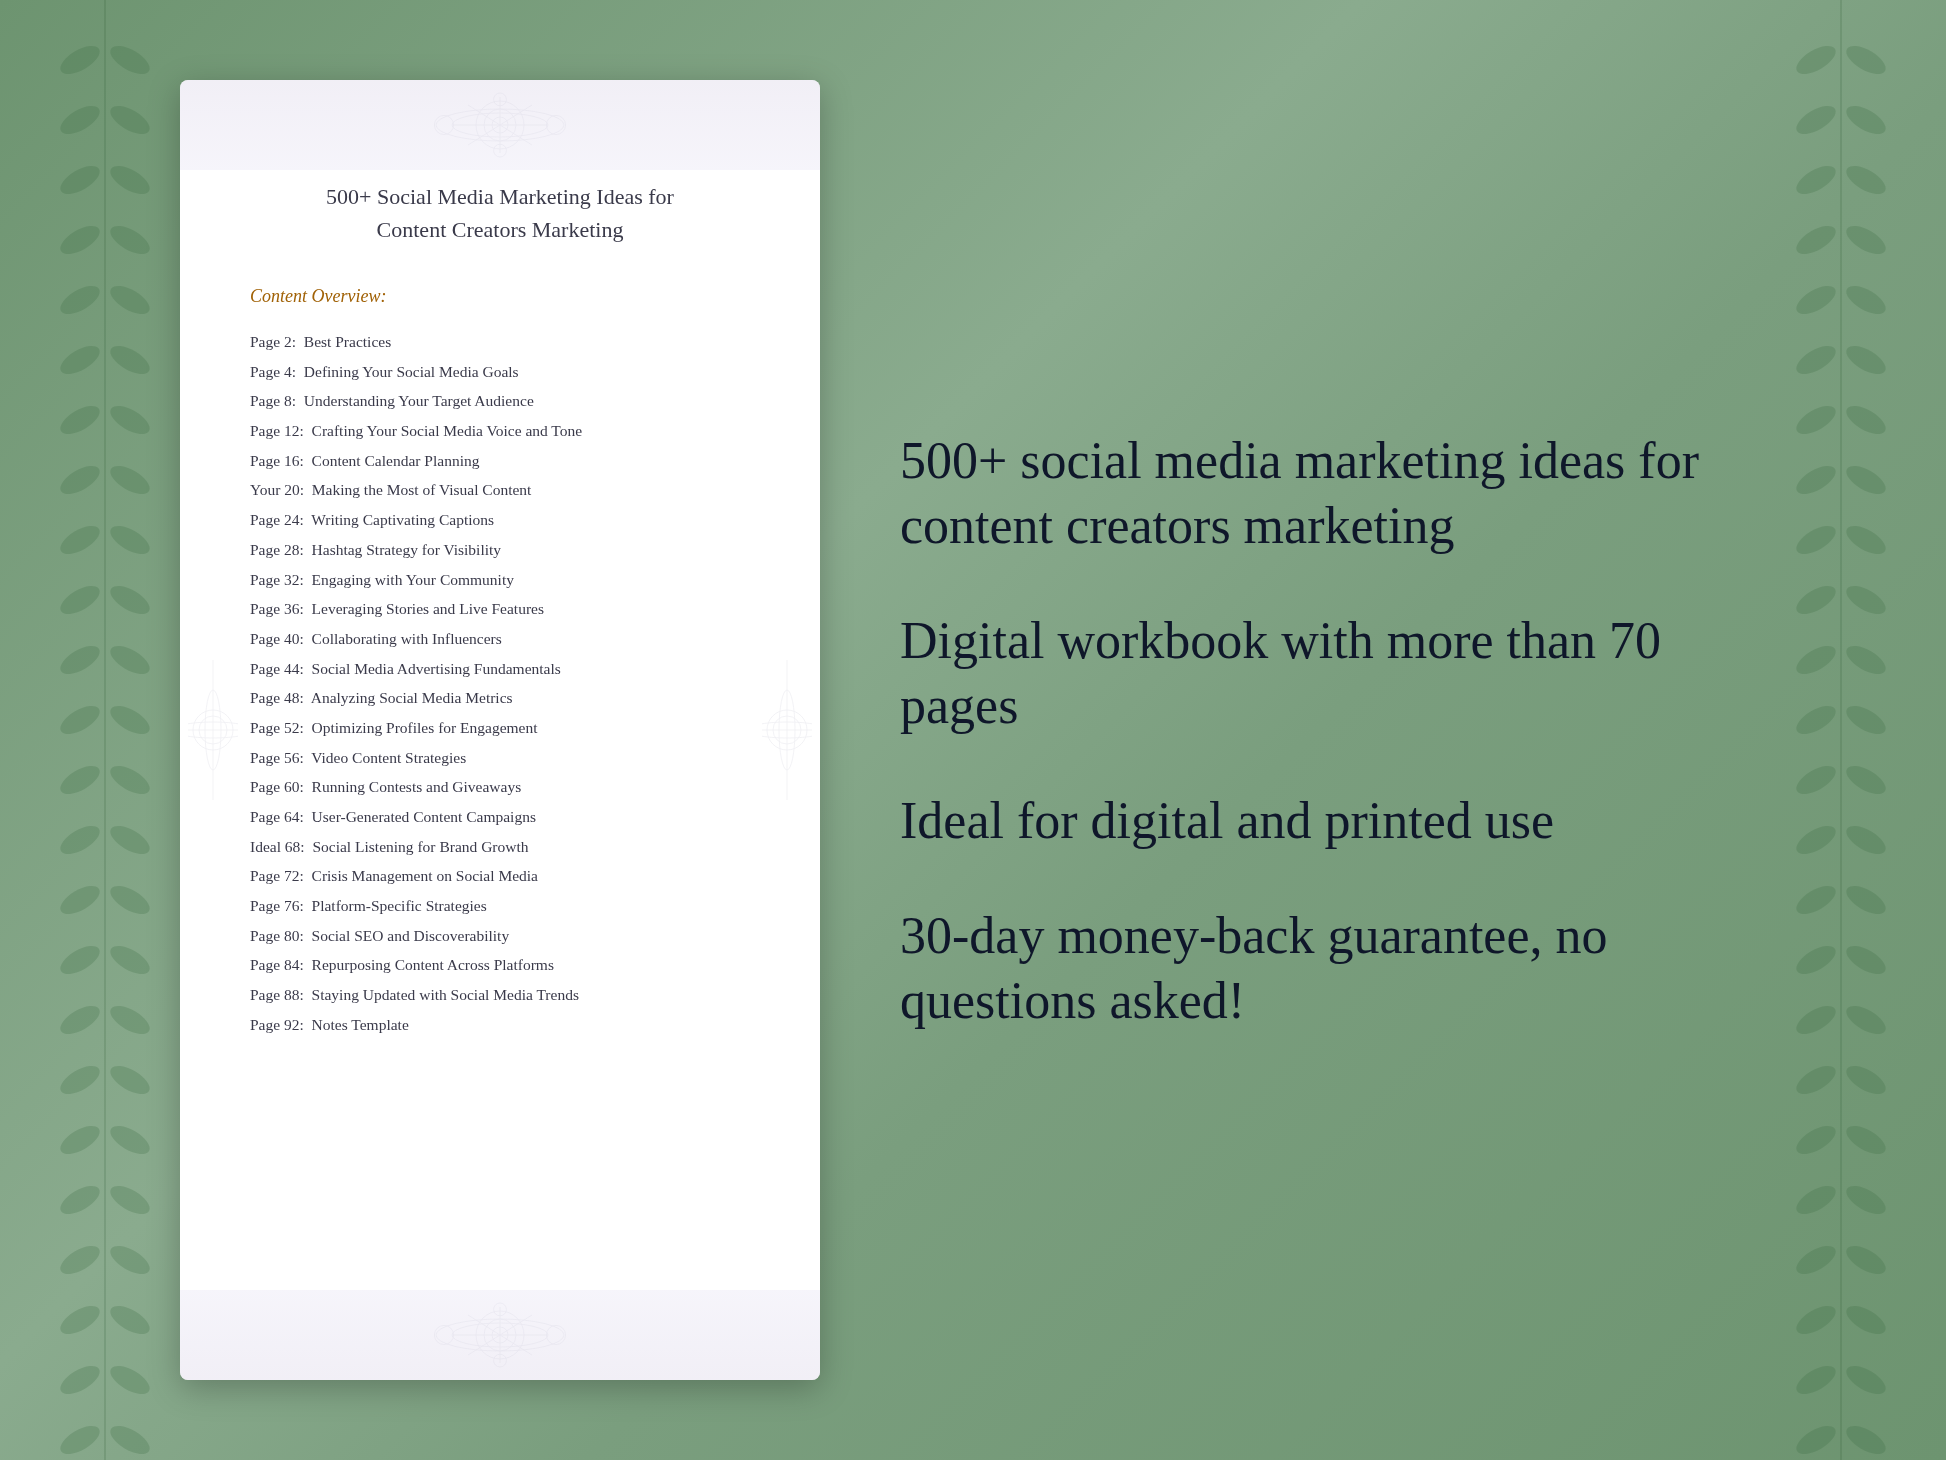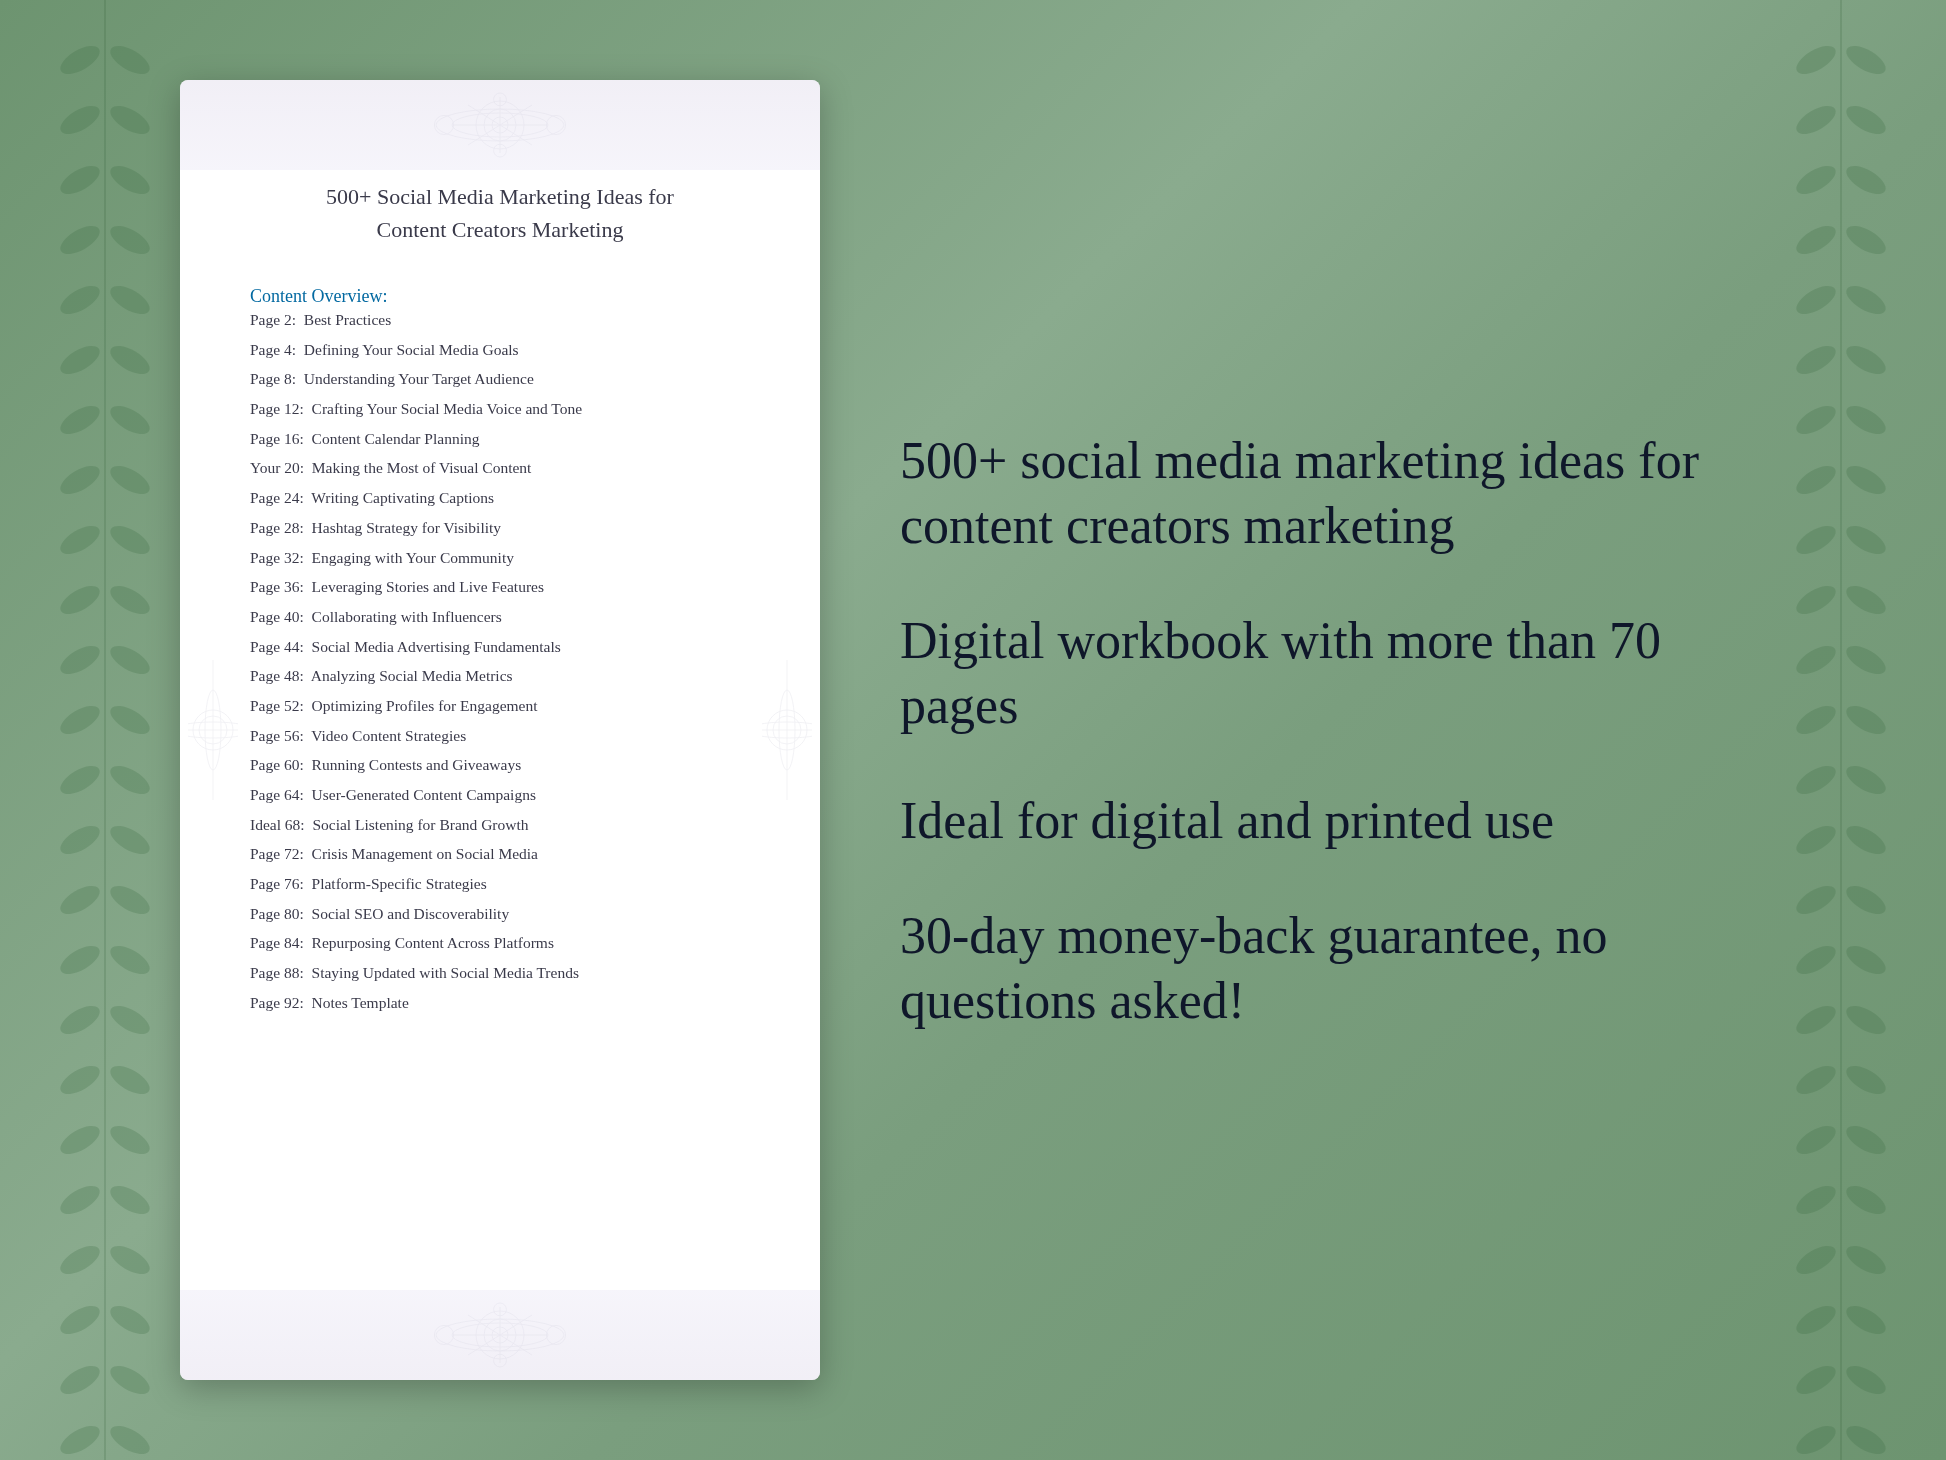--- a/index.html
+++ b/index.html
@@ -139,23 +139,24 @@
       font-size: 22px;
       color: #3a3a4a;
       font-weight: normal;
       line-height: 1.5;
       margin-bottom: 40px;
       padding: 0 30px;
     }
 
     .doc-section-label {
       font-size: 18px;
-      color: #0369a1;
-      margin-bottom: 2px;
+      color: #a16207;
+      margin-bottom: 24px;
       font-weight: normal;
+      font-style: italic;
     }
 
     .toc-list {
       list-style: none;
       display: flex;
       flex-direction: column;
       gap: 8px;
     }
 
     .toc-item {

